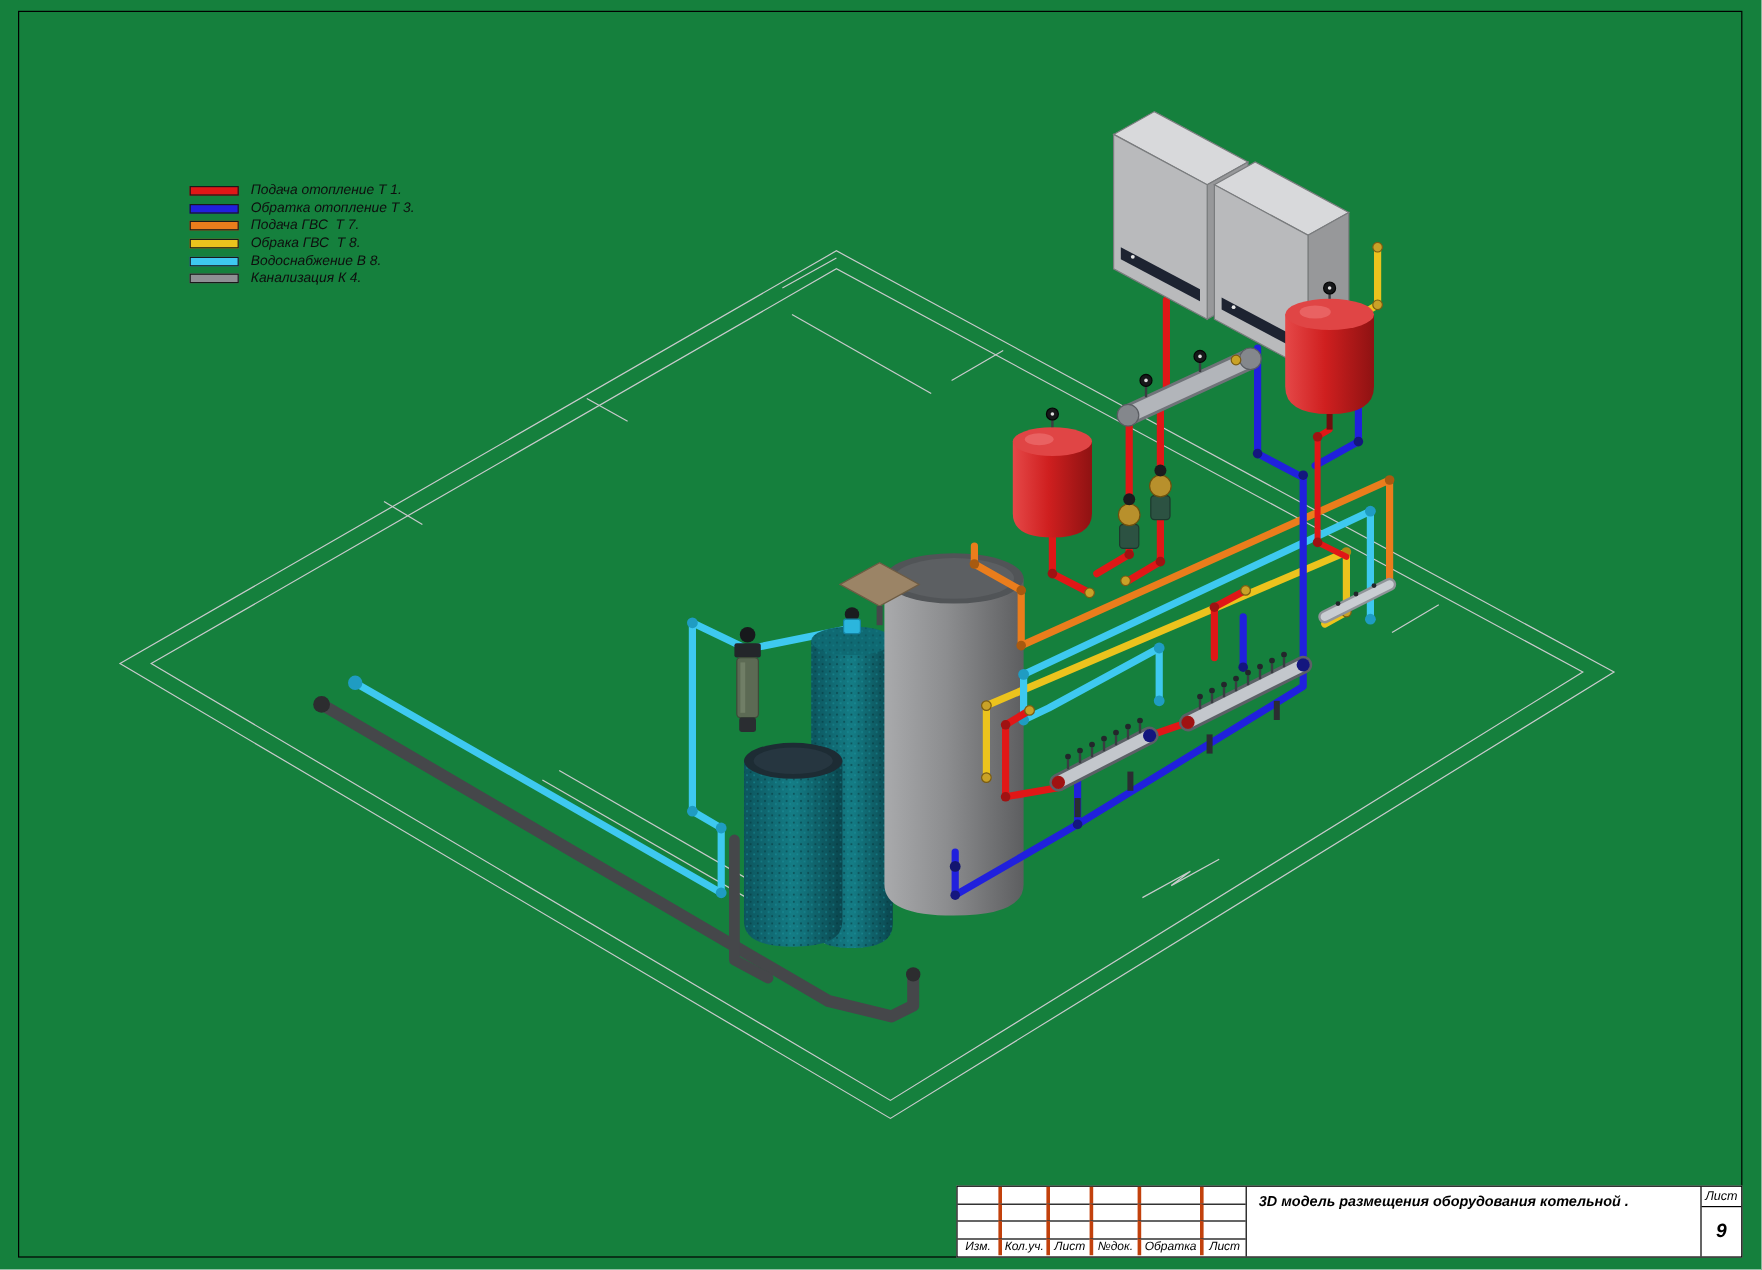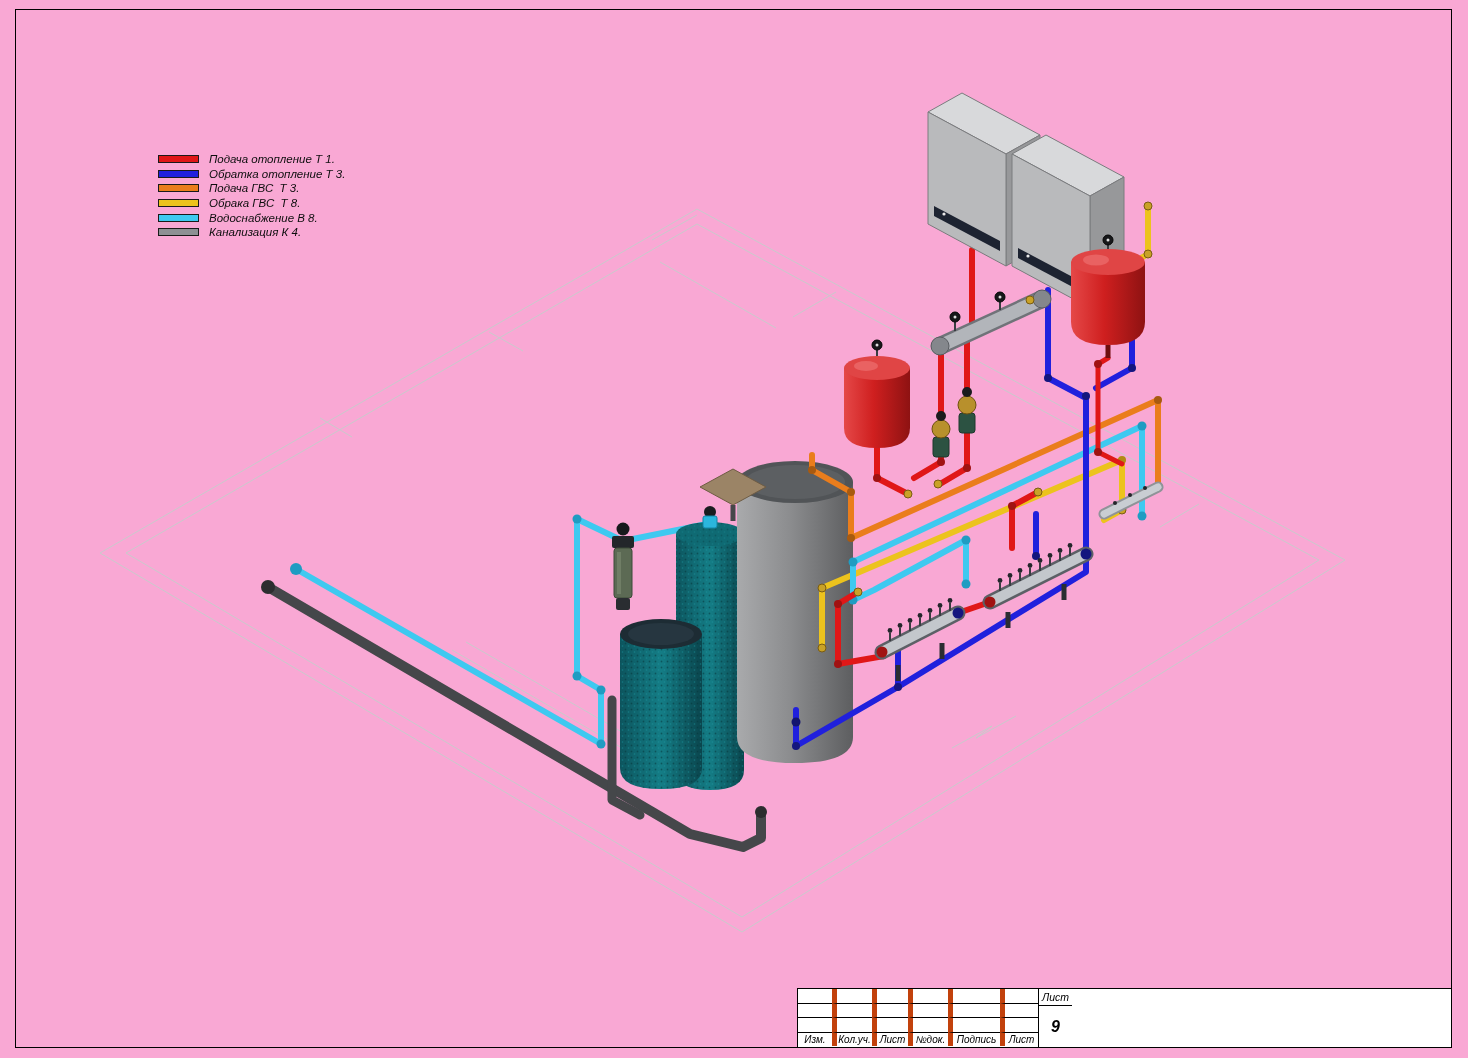--- a/index.html
+++ b/index.html
@@ -1,32 +1,32 @@
 <!DOCTYPE html>
 <html style="--c0: #e01717; --c1: #2020dd; --c2: #ea7d1c; --c3: #ecc31d; --c4: #3ec9f0; --c5: #8e9094;"><head>
 <meta charset="utf-8">
 <style>
   html,body{margin:0;padding:0;background:#e9eaeb;}
-  .page{position:relative;width:1468px;height:1058px;background:#f9a8d4;overflow:hidden;
+  .page{position:relative;width:1468px;height:1058px;background:#15803d;overflow:hidden;
         font-family:"Liberation Sans",sans-serif;}
   .frame{position:absolute;left:15px;top:9px;right:16px;bottom:10px;border:1.6px solid #000;}
   .scene{position:absolute;left:0;top:0;width:1468px;height:1058px;}
 
   
   .legend{position:absolute;left:158px;top:152px;z-index:5;}
   .lg-row{display:flex;align-items:center;height:14.6px;}
   .lg-swatch{width:41px;height:8px;border:1px solid #1a1a1a;box-sizing:border-box;flex:0 0 auto;}
   .lg-label{margin-left:10px;font-size:11.5px;font-style:italic;color:#0e0e0e;white-space:pre;}
 
   
   .titleblock{position:absolute;left:797px;top:988px;width:655px;height:60px;
               border:1.6px solid #000;box-sizing:border-box;display:flex;z-index:5;background:#fff;}
   .tb-grid{display:grid;grid-template-columns:34px 40px 36px 40px 52px 38px;grid-auto-rows:14.2px;
            width:240px;flex:0 0 auto;}
-  .tb-cell{border-left:5px solid #c2410c;border-top:1px solid #000;box-sizing:border-box;
+  .tb-cell{border-left:3px solid #c2410c;border-top:1px solid #000;box-sizing:border-box;
            font-size:10px;font-style:italic;display:flex;align-items:center;justify-content:center;
            overflow:hidden;white-space:nowrap;color:#000;}
   .tb-grid .tb-cell:nth-child(6n+1){border-left:none;}
   .tb-grid .tb-cell:nth-child(-n+6){border-top:none;}
   .tb-title{flex:1 1 auto;border-left:1.6px solid #000;box-sizing:border-box;
             font-size:12px;font-style:italic;font-weight:bold;color:#000;
             padding:5px 8px 0 10px;}
   .tb-sheet{width:34px;flex:0 0 auto;border-left:1.6px solid #000;box-sizing:border-box;
             display:flex;flex-direction:column;}
   .tb-sheet-label{height:16px;border-bottom:1px solid #000;font-size:10.5px;font-style:italic;
@@ -349,21 +349,21 @@
       <div class="lg-row">
         <span class="lg-swatch" style="background: rgb(224, 23, 23);"></span>
         <span class="lg-label">Подача отопление Т 1.</span>
       </div>
       <div class="lg-row">
         <span class="lg-swatch" style="background: rgb(32, 32, 221);"></span>
         <span class="lg-label">Обратка отопление Т 3.</span>
       </div>
       <div class="lg-row">
         <span class="lg-swatch" style="background: rgb(234, 125, 28);"></span>
-        <span class="lg-label">Подача ГВС  Т 3.</span>
+        <span class="lg-label">Подача ГВС  Т 7.</span>
       </div>
       <div class="lg-row">
         <span class="lg-swatch" style="background: rgb(236, 195, 29);"></span>
         <span class="lg-label">Обрака ГВС  Т 8.</span>
       </div>
       <div class="lg-row">
         <span class="lg-swatch" style="background: rgb(62, 201, 240);"></span>
         <span class="lg-label">Водоснабжение В 8.</span>
       </div>
       <div class="lg-row">
@@ -389,21 +389,22 @@
         <div class="tb-cell"></div>
         <div class="tb-cell"></div>
         <div class="tb-cell"></div>
         <div class="tb-cell"></div>
         <div class="tb-cell"></div>
         <div class="tb-cell"></div>
         <div class="tb-cell">Изм.</div>
         <div class="tb-cell">Кол.уч.</div>
         <div class="tb-cell">Лист</div>
         <div class="tb-cell">№док.</div>
-        <div class="tb-cell">Подпись</div>
+        <div class="tb-cell">Обратка</div>
         <div class="tb-cell">Лист</div>
       </div>
+    <div class="tb-title">3D модель размещения оборудования котельной .</div>
     <div class="tb-sheet">
       <div class="tb-sheet-label">Лист</div>
       <div class="tb-sheet-number">9</div>
     </div>
   </div>
 </div>
 
 </body></html>

